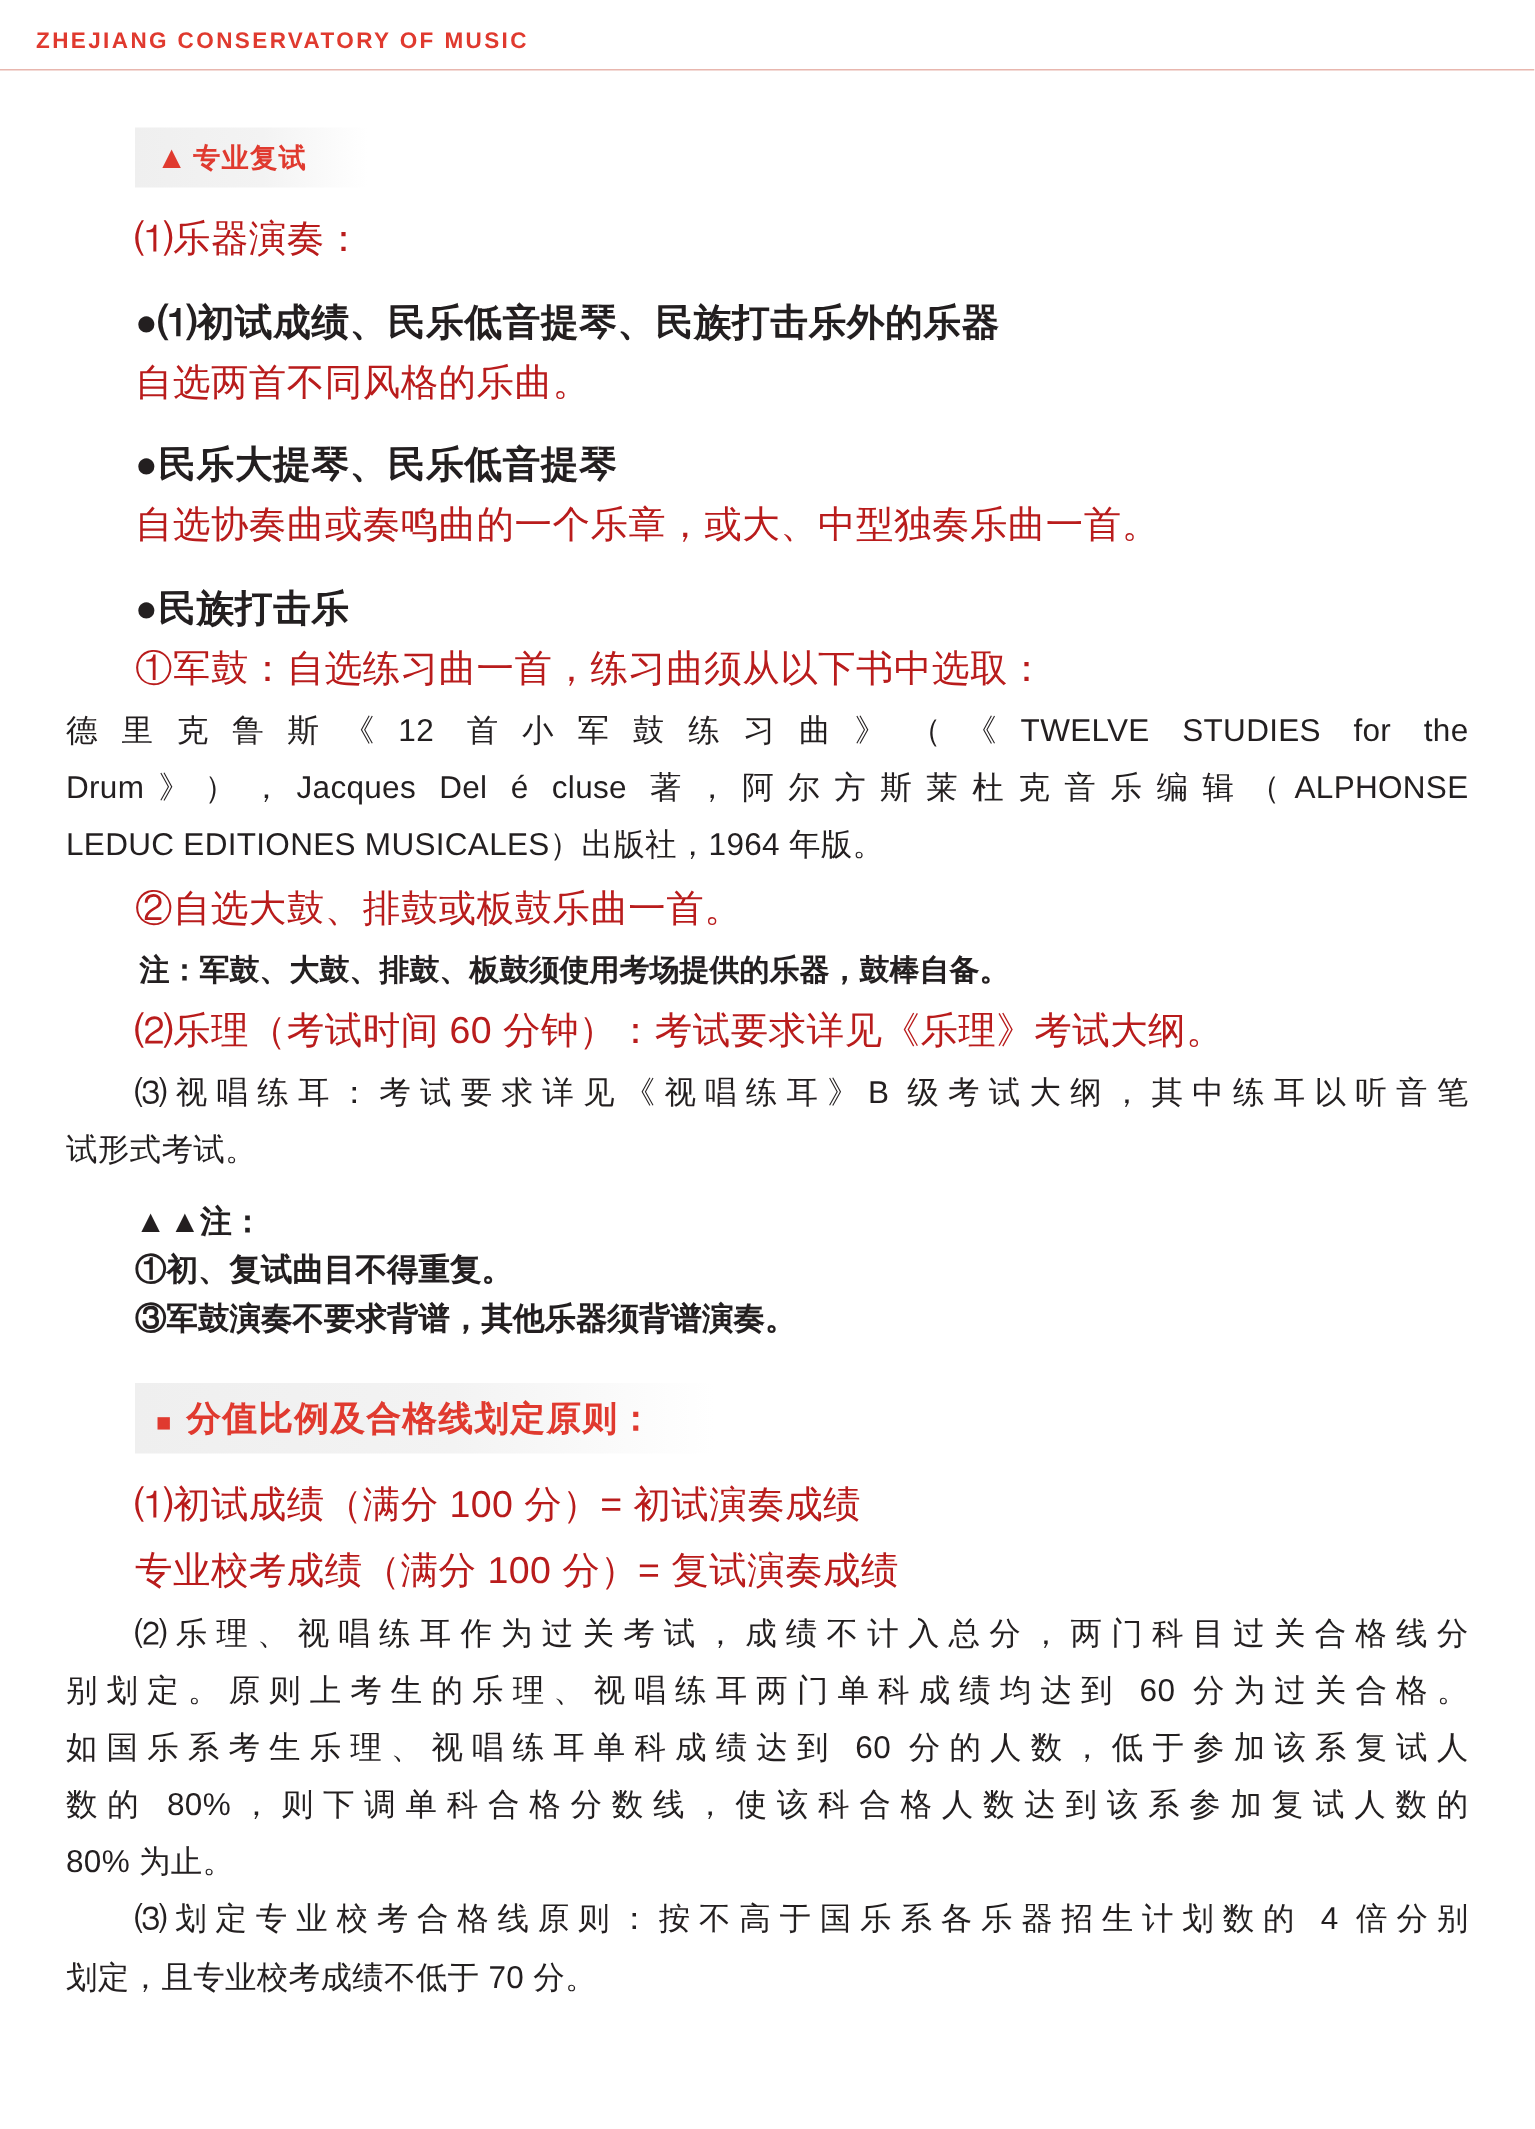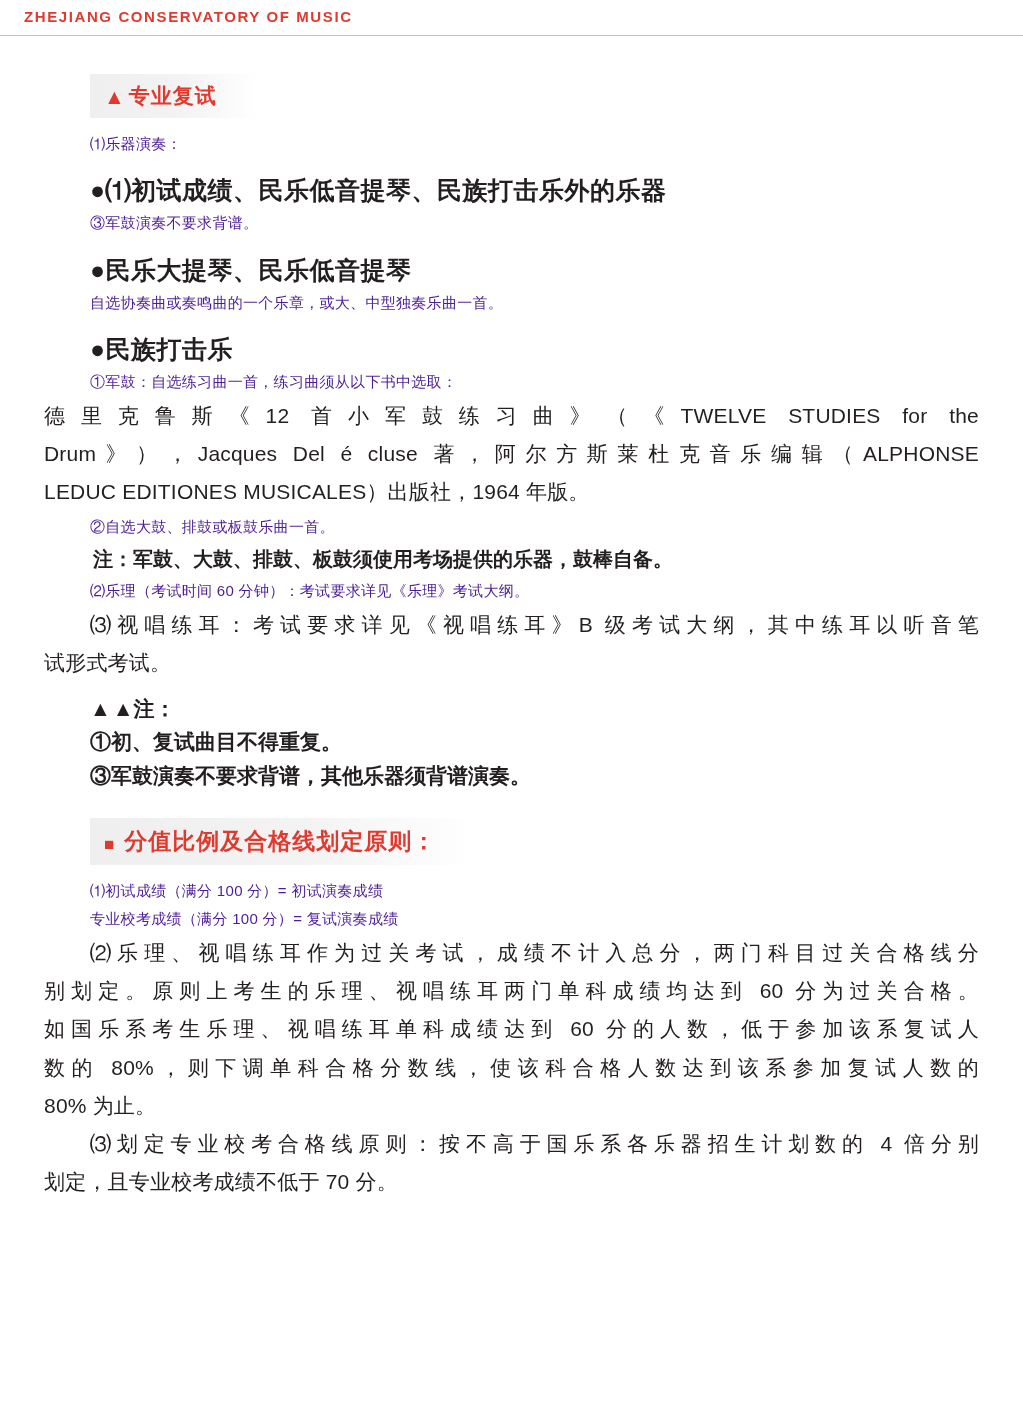--- a/index.html
+++ b/index.html
@@ -10,21 +10,21 @@
   body {
     width: 1023px;
     min-height: 1419px;
     font-family: "Liberation Sans", sans-serif;
     color: #231f20;
     position: relative;
   }
 
   
   .page-header {
-    padding: 8px 0 10px 24px;
+    padding: 19px 0 10px 24px;
     border-bottom: 1px solid #e8b6ae;
   }
   .header-title {
     color: #e03a2f;
     font-size: 15px;
     letter-spacing: 1.6px;
     font-weight: 700;
     font-family: "Liberation Sans", sans-serif;
   }
 
@@ -47,36 +47,36 @@
     margin-right: 4px;
     position: relative;
     top: 1px;
   }
   .section-heading .marker.square {
     font-size: 17px;
     margin-right: 10px;
   }
   .section-heading .heading-text {
     color: #e03a2f;
-    font-size: 21px;
+    font-size: 18px;
     font-weight: 700;
     letter-spacing: 1px;
   }
   .section-heading.second {
     margin-top: 26px;
   }
   .section-heading.second .heading-text {
     font-size: 23px;
   }
 
   
   .para {
-    font-size: 15px;
+    font-size: 25px;
     line-height: 1.62;
-    color: #4c1d95;
+    color: #b91c1c;
     margin: 4px 0;
     letter-spacing: 0.3px;
   }
   .indent {
     margin-left: 46px;
   }
   .bullet-head {
     font-size: 25px;
     font-weight: 700;
     margin: 18px 0 2px 46px;
@@ -125,21 +125,21 @@
 <div class="content">
 
   
   <div class="section-heading">
     <span class="marker">▲</span><span class="heading-text">专业复试</span>
   </div>
 
   <div class="para indent">⑴乐器演奏：</div>
 
   <div class="bullet-head">●⑴初试成绩、民乐低音提琴、民族打击乐外的乐器</div>
-  <div class="para indent">③军鼓演奏不要求背谱。</div>
+  <div class="para indent">自选两首不同风格的乐曲。</div>
 
   <div class="bullet-head">●民乐大提琴、民乐低音提琴</div>
   <div class="para indent">自选协奏曲或奏鸣曲的一个乐章，或大、中型独奏乐曲一首。</div>
 
   <div class="bullet-head">●民族打击乐</div>
   <div class="para indent">①军鼓：自选练习曲一首，练习曲须从以下书中选取：</div>
 
   <div class="justify-block spread" style="">德里克鲁斯《12 首小军鼓练习曲》（《TWELVE STUDIES for the</div>
   <div class="justify-block spread">Drum》），Jacques Del é cluse 著，阿尔方斯莱杜克音乐编辑（ALPHONSE</div>
   <div class="justify-block">LEDUC EDITIONES MUSICALES）出版社，1964 年版。</div>

